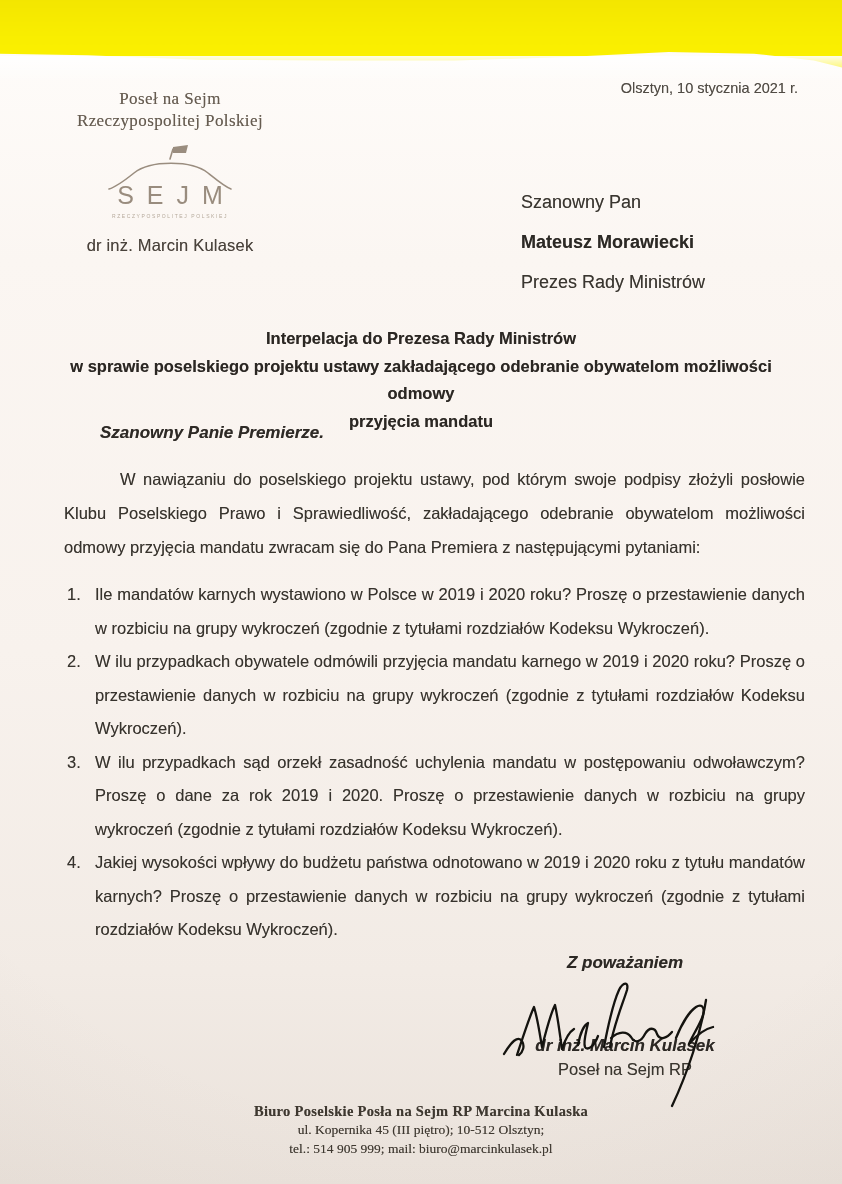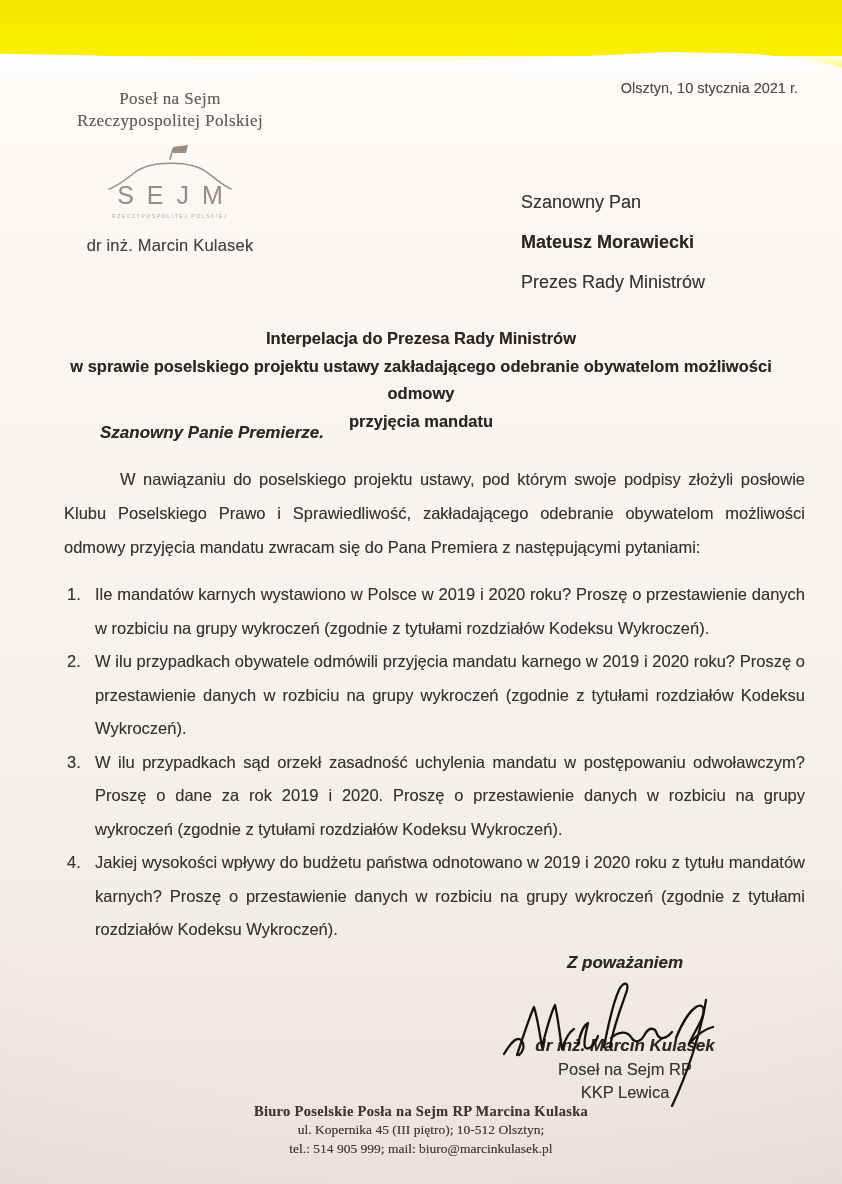--- a/index.html
+++ b/index.html
@@ -149,21 +149,20 @@
       <path d="M106,73 C110,52 115,29 121,16 C125,8 131,7 129,16 C125,29 116,50 112,73"></path>
       <path d="M113,64 C121,57 129,57 133,63 C137,70 143,68 147,60 C151,53 157,53 159,60 C162,67 169,64 174,58"></path>
       <path d="M178,64 C184,49 192,37 198,33 C204,29 208,34 204,44 C200,54 193,64 191,70 C197,63 206,55 215,53"></path>
       <path d="M208,26 C203,58 190,98 174,132"></path>
     </g>
   </svg>
 
   <div class="closing-names">
     <div class="signer-name">dr inż. Marcin Kulasek</div>
     <div class="signer-role">Poseł na Sejm RP</div>
-    <div class="signer-role">KKP Lewica</div>
   </div>
 
   <div class="footer">
     <div class="footer-line1">Biuro Poselskie Posła na Sejm RP Marcina Kulaska</div>
     <div class="footer-line2">ul. Kopernika 45 (III piętro); 10-512 Olsztyn;</div>
     <div class="footer-line3">tel.: 514 905 999; mail: biuro@marcinkulasek.pl</div>
   </div>
 
   <div class="vignette"></div>
 </div>

